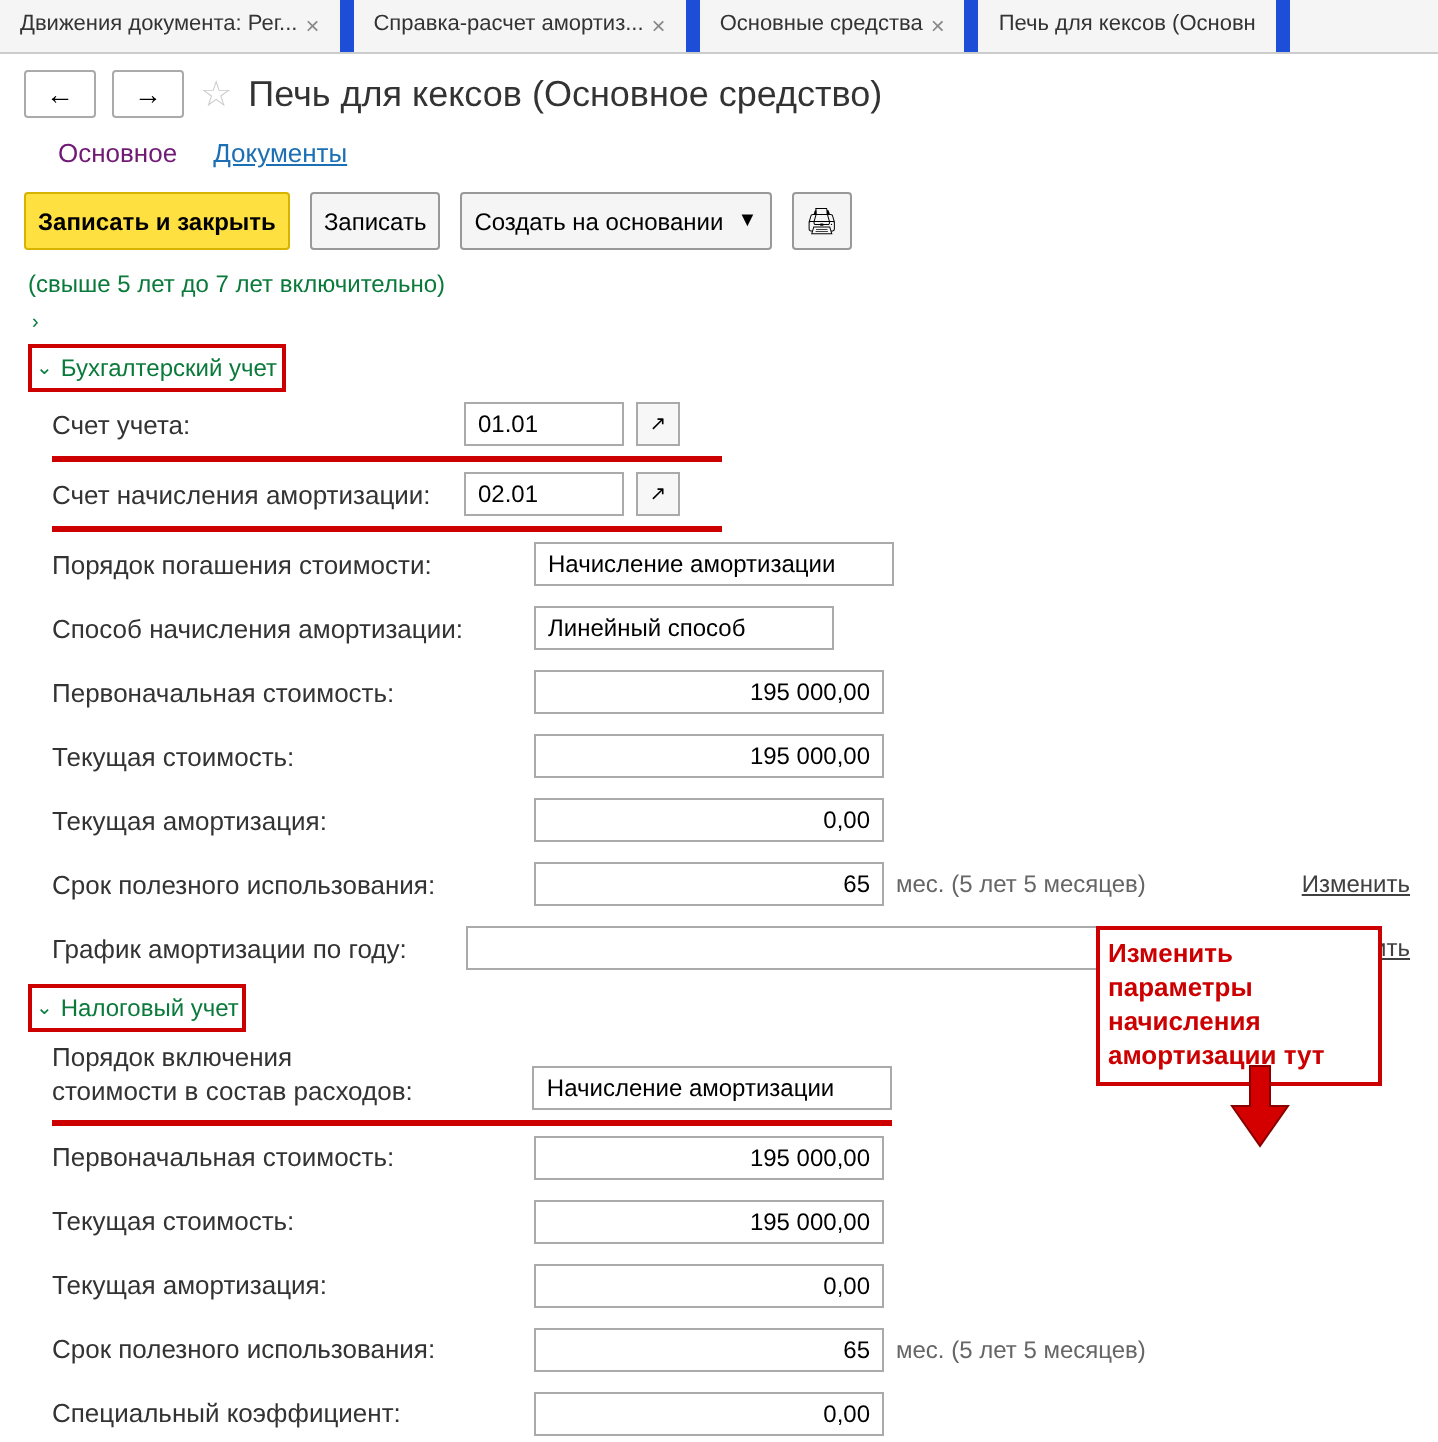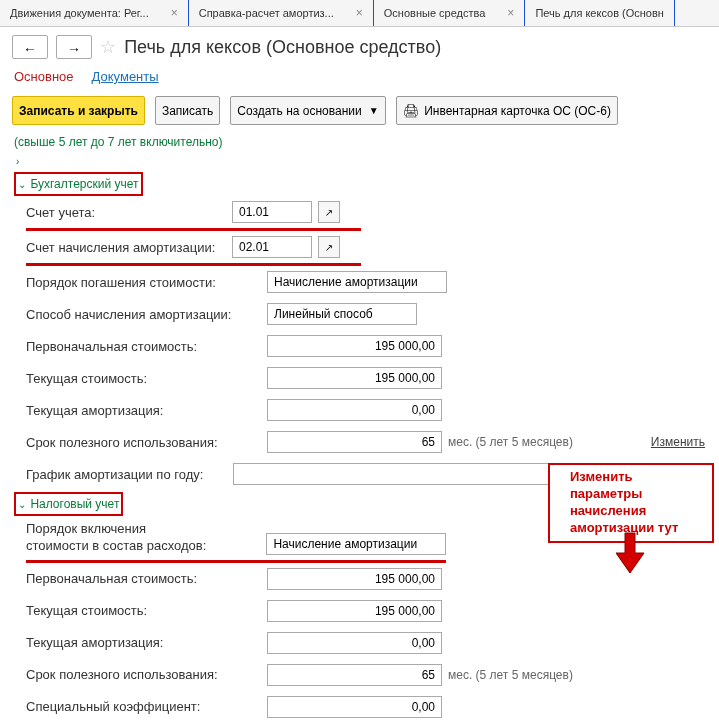--- a/index.html
+++ b/index.html
@@ -1,25 +1,25 @@
 <!DOCTYPE html>
 <html><head>
 <meta charset="utf-8">
 <style>
   * { box-sizing: border-box; margin: 0; padding: 0; }
   body { font-family: Arial, sans-serif; font-size: 12px; background: #fff; color: #333; width: 719px; }
   .tabs { display: flex; border-bottom: 1px solid #ccc; background: #f5f5f5; }
-  .tab { padding: 6px 10px; border-right: 1px solid #1d4ed8; display: flex; align-items: center; gap: 22px; cursor: pointer; font-size: 11px; }
+  .tab { padding: 6px 10px; border-right: 7px solid #1d4ed8; display: flex; align-items: flex-start; gap: 4px; cursor: pointer; font-size: 11px; }
   .tab-close { color: #888; font-size: 12px; cursor: pointer; }
   .toolbar-top { display: flex; align-items: center; gap: 8px; padding: 8px 12px 4px 12px; }
   .nav-btn { border: 1px solid #aaa; background: #fff; padding: 3px 10px; font-size: 14px; cursor: pointer; border-radius: 2px; }
   .star { color: #ccc; font-size: 18px; cursor: pointer; }
   .title { font-size: 18px; }
   .subtabs { display: flex; gap: 18px; padding: 6px 14px; font-size: 13px; }
-  .subtab-active { color: #b91c1c; }
+  .subtab-active { color: #701a75; margin-left: 15px; }
   .subtab-link { color: #1a6fb5; text-decoration: underline; cursor: pointer; }
   .action-bar { display: flex; gap: 10px; padding: 6px 12px 6px 12px; flex-wrap: wrap; }
   .btn { border: 1px solid #999; background: #f5f5f5; padding: 6px 6px; font-size: 12px; cursor: pointer; border-radius: 2px; display: inline-flex; align-items: center; gap: 5px; }
   .btn-primary { background: #ffe041; border-color: #d6b300; font-weight: bold; }
   .content { padding: 2px 14px 10px 14px; }
   .cut-text { color: #0a7a3b; font-size: 12px; padding: 2px 0; }
   .collapsible { color: #0a7a3b; font-size: 12px; padding: 3px 2px; display: flex; align-items: center; gap: 4px; cursor: pointer; margin-top: 2px; }
   .collapsible .chev { font-size: 10px; }
   .boxed { border: 2px solid #c00; display: inline-flex; }
   .underline-red { border-bottom: 3px solid #c00; }
@@ -27,21 +27,21 @@
   .label { width: 235px; font-size: 13px; color: #333; }
   .label-multi { line-height: 1.3; }
   .input { border: 1px solid #aaa; padding: 3px 6px; font-size: 12px; height: 22px; }
   .input-sm { width: 80px; }
   .input-md { width: 180px; }
   .input-num { width: 175px; text-align: right; }
   .input-wide { width: 395px; }
   .popup-btn { border: 1px solid #aaa; background: #f7f7f7; width: 22px; height: 22px; font-size: 10px; cursor: pointer; display: inline-flex; align-items: center; justify-content: center; }
   .hint { color: #666; font-size: 12px; }
   .link { color: #404040; text-decoration: underline; cursor: pointer; padding-left: 48px; }
-  .annot-box { position: absolute; left: 548px; top: 332px; border: 2px solid #c00; padding: 4px 20px; width: 166px; font-size: 13px; font-weight: bold; color: #c00; line-height: 1.3; background: #fff; }
+  .annot-box { position: absolute; left: 548px; top: 332px; border: 2px solid #c00; padding: 4px 4px; width: 143px; font-size: 13px; font-weight: bold; color: #c00; line-height: 1.3; background: #fff; }
   .red-arrow { position: absolute; left: 608px; top: 400px; }
   .main-wrap { position: relative; }
   .print-icon { font-size: 13px; }
   .dropdown-arrow { font-size: 10px; margin-left: 2px; }
 </style>
 </head>
 <body>
 
 <div class="tabs">
   <div class="tab">
@@ -75,21 +75,20 @@
 
 <div class="action-bar">
   <button class="btn btn-primary">Записать и закрыть</button>
   <button class="btn">Записать</button>
   <button class="btn">
       <span>Создать на основании</span>
       <span class="dropdown-arrow">▼</span>
     </button>
   <button class="btn">
       <span class="print-icon">🖨</span>
-      <span>Инвентарная карточка ОС (ОС-6)</span>
     </button>
 </div>
 
 <div class="main-wrap">
 
 <div class="content">
   <div class="cut-text">(свыше 5 лет до 7 лет включительно)</div>
 
   <div class="collapsible">
     <span class="chev">›</span>

